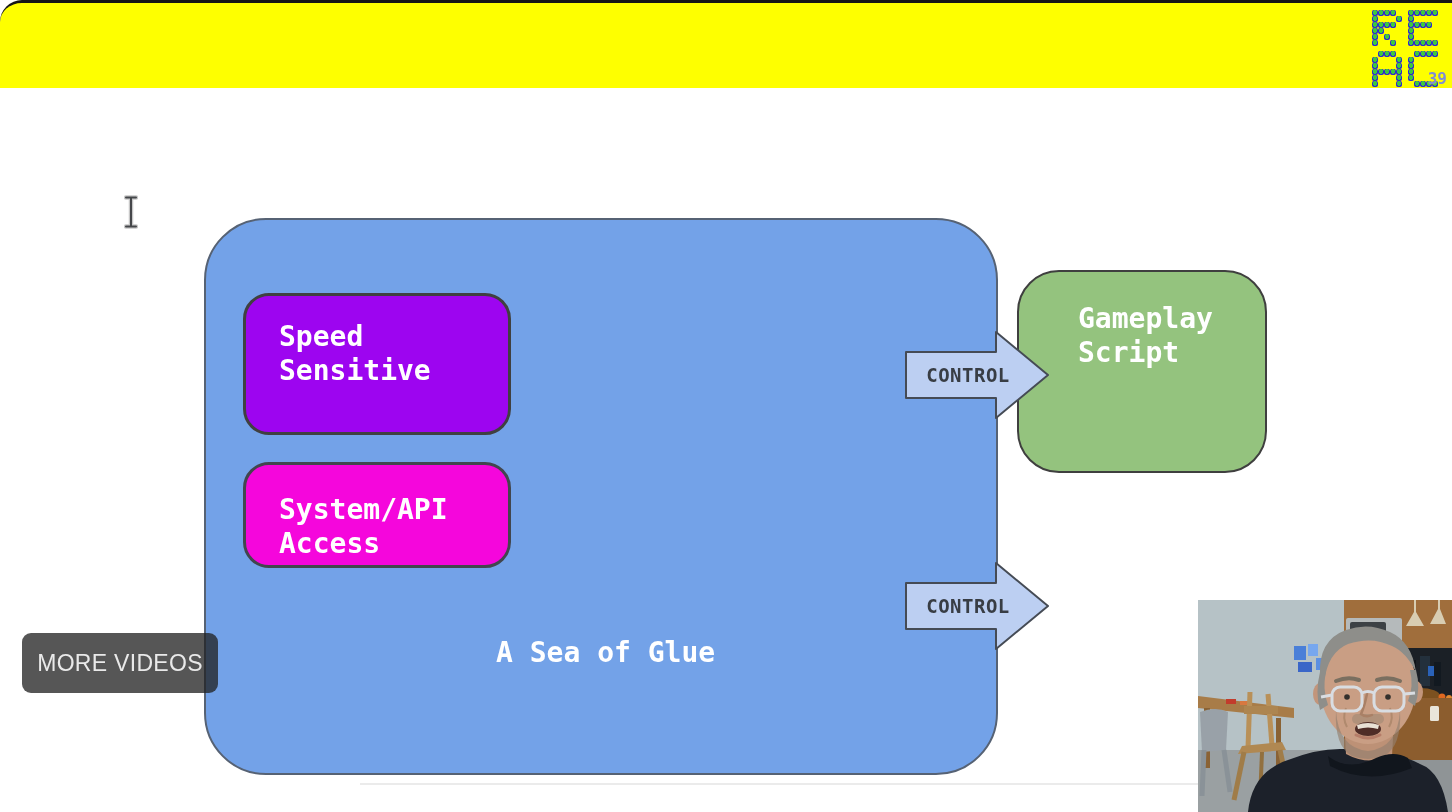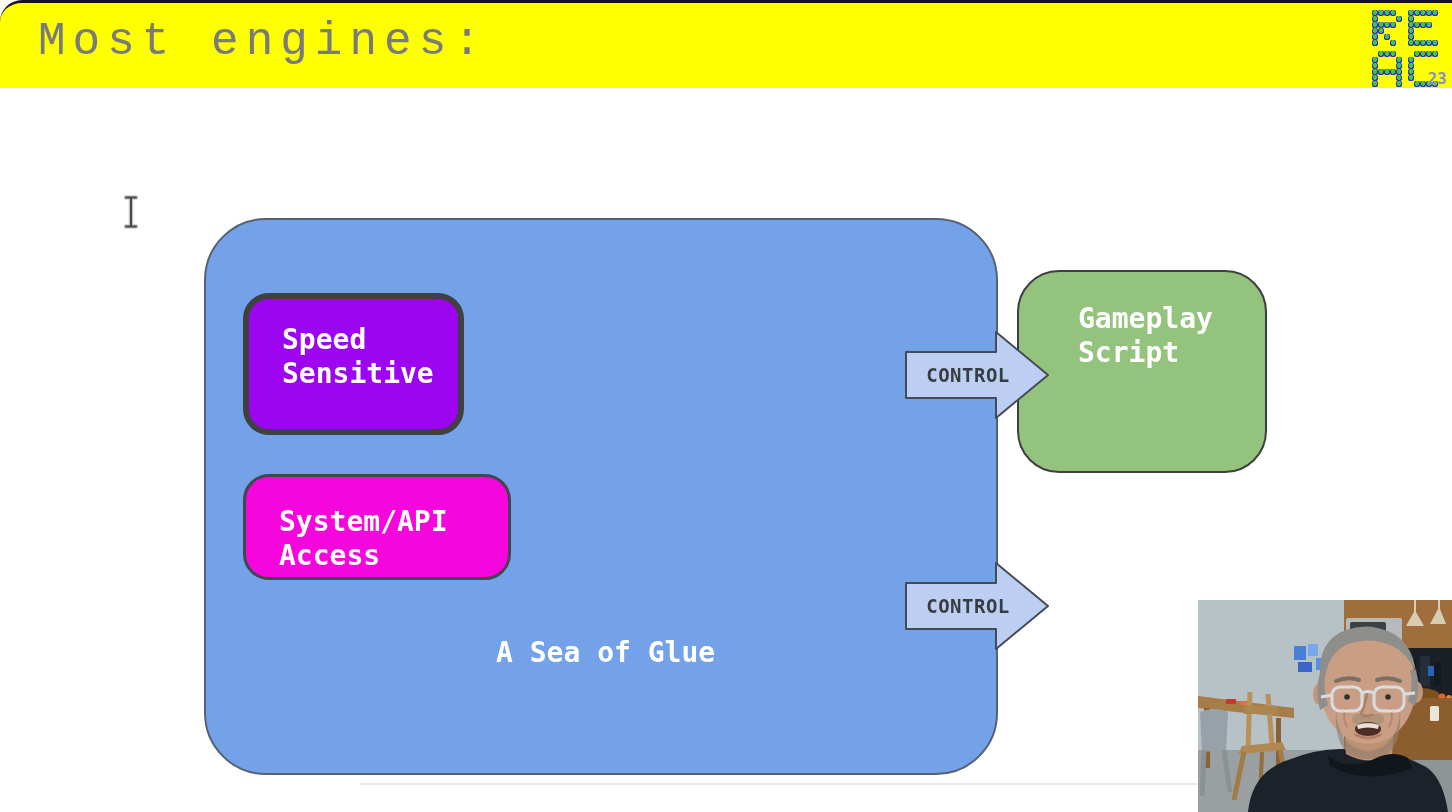--- a/index.html
+++ b/index.html
@@ -37,26 +37,26 @@
   }
   
   #cursor { position:absolute; left:124px; top:195px; width:14px; height:34px; }
   
   .dbox { position:absolute; }
   #engine-box {
     left:204px; top:218px; width:794px; height:557px; border-radius:62px;
     background:#73a2e8; border:2px solid #566274; z-index:1;
   }
   #speed-box {
-    left:243px; top:293px; width:221px; height:142px; border-radius:26px;
-    background:#9d05f0; border:6px solid #404040; z-index:2;
+    left:243px; top:293px; width:268px; height:142px; border-radius:26px;
+    background:#9d05f0; border:3px solid #404040; z-index:2;
     padding:24px 0 16px 33px;
   }
   #system-box {
-    left:243px; top:474px; width:268px; height:106px; border-radius:26px;
+    left:243px; top:462px; width:268px; height:106px; border-radius:26px;
     background:#f506dc; border:3px solid #42464e; z-index:2;
     padding:28px 0 0 33px;
   }
   #gameplay-box {
     left:1017px; top:270px; width:250px; height:203px; border-radius:42px;
     background:#94c37e; border:2px solid #3f3f3f; z-index:2;
     padding:30px 0 0 59px;
   }
   #shaders-box {
     left:1021px; top:517px; width:250px; height:207px; border-radius:42px;
@@ -103,21 +103,20 @@
   }
 </style>
 </head>
 <body>
 
 <div id="stage">
 
   <div id="slide-edge-line"></div>
 
   <div id="header">
-    <div id="header-title">Most engines:</div>
     <div id="logo">
       <div id="logo-grid">
           <div class="logo-letter">
             <span class="lpx on"></span>
             <span class="lpx on"></span>
             <span class="lpx on"></span>
             <span class="lpx on"></span>
             <span class="lpx"></span>
             <span class="lpx on"></span>
             <span class="lpx"></span>
@@ -235,21 +234,21 @@
             <span class="lpx"></span>
             <span class="lpx"></span>
             <span class="lpx"></span>
             <span class="lpx"></span>
             <span class="lpx on"></span>
             <span class="lpx on"></span>
             <span class="lpx on"></span>
             <span class="lpx on"></span>
           </div>
         </div>
-      <div id="logo-year">23</div>
+      <div id="logo-year">39</div>
     </div>
   </div>
 
 
   <div id="cursor">
     <svg width="14" height="34" viewBox="0 0 14 34">
       <g stroke="#c8c8c8" stroke-width="4.5" stroke-linecap="round">
         <line x1="2" y1="2.5" x2="12" y2="2.5"></line>
           <line x1="7" y1="3" x2="7" y2="31"></line>
           <line x1="2" y1="31.5" x2="12" y2="31.5"></line>
@@ -283,20 +282,23 @@
       <polygon points="1,22 91,22 91,2 143,45 91,88 91,68 1,68" fill="#bccff2" stroke="#454b55" stroke-width="2" stroke-linejoin="round"></polygon>
     </svg>
     <span class="arrow-label">CONTROL</span>
   </div>
 
   <div id="gameplay-box" class="dbox">
     <div class="box-label">Gameplay Script</div>
   </div>
 
 
+  <button id="more-videos">
+    <span>MORE VIDEOS</span>
+  </button>
 
   <div id="webcam">
     <svg viewBox="0 0 254 212" width="254" height="212">
 
       <rect x="0" y="0" width="254" height="212" fill="#b6c2c6"></rect>
 
       <rect x="0" y="150" width="150" height="62" fill="#9aa0a2"></rect>
 
       <rect x="96" y="46" width="12" height="14" fill="#4a7fd8"></rect>
       <rect x="110" y="44" width="10" height="12" fill="#77a7ee"></rect>

